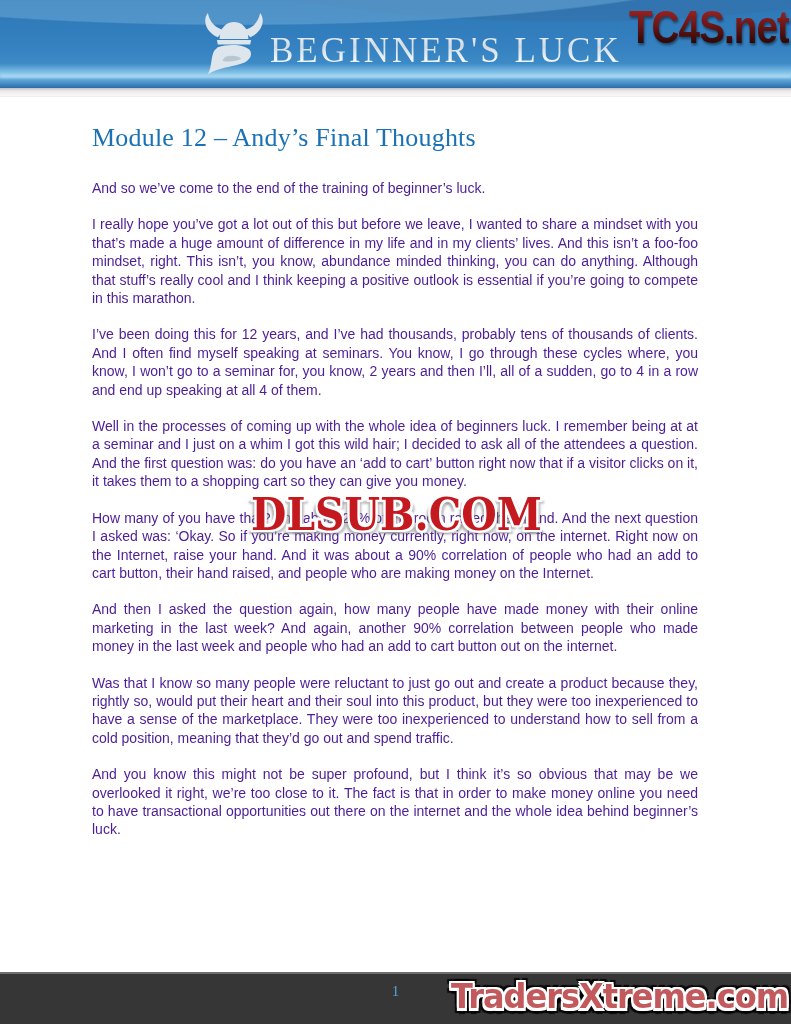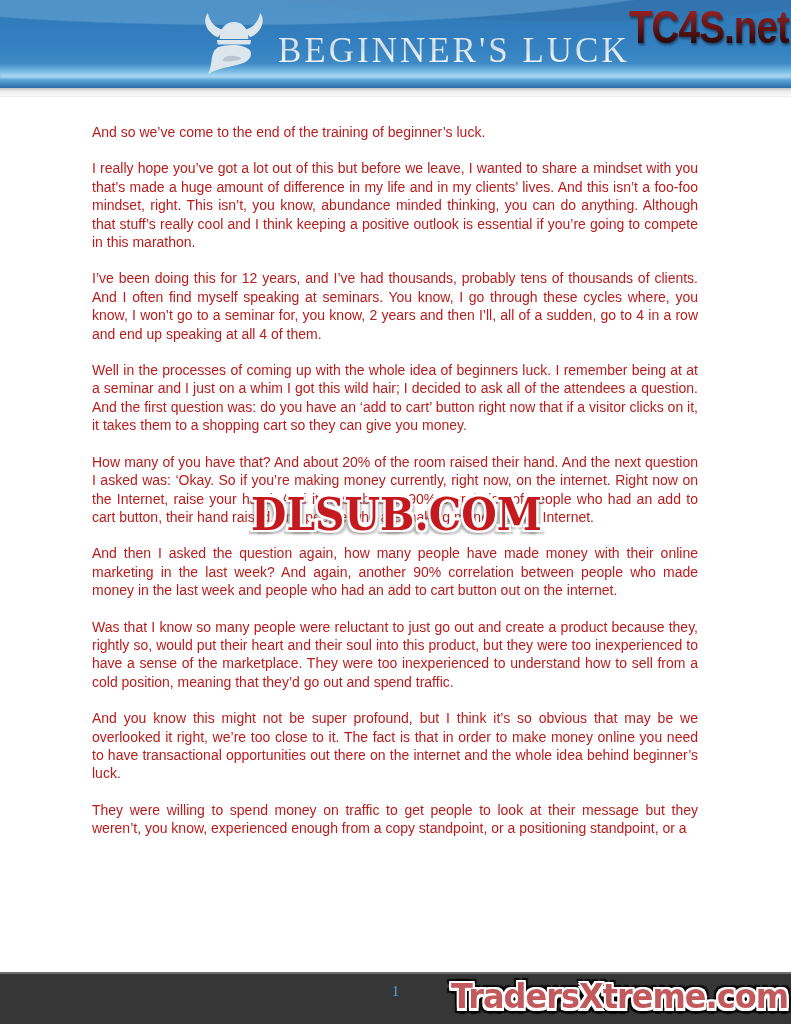--- a/index.html
+++ b/index.html
@@ -37,21 +37,20 @@
     left: 198px; top: 8px;
     display: flex;
     align-items: center;
   }
   .helmet { width: 72px; height: 72px; flex: 0 0 auto; }
   .logo-text {
     font-family: "Liberation Serif", serif;
     font-size: 35px;
     letter-spacing: 3px;
     font-weight: 400;
-    margin-left: 8px;
     padding-top: 14px;
     background: linear-gradient(180deg, #ffffff 15%, #cfdbe4 55%, #f2f7fa 80%, #b9c9d4 100%);
     -webkit-background-clip: text;
     background-clip: text;
     color: transparent;
     text-shadow: 0 0 0 transparent;
     white-space: nowrap;
   }
   .tc4s {
     position: absolute;
@@ -86,21 +85,21 @@
     font-weight: 400;
     font-size: 26px;
     color: #1a72b4;
     margin-bottom: 26px;
     letter-spacing: 0.2px;
   }
   .paragraphs p {
     font-family: "Liberation Sans", sans-serif;
     font-size: 14px;
     line-height: 18.4px;
-    color: #b91c1c;
+    color: #4c1d95;
     text-align: justify;
     margin-bottom: 18px;
   }
 
   
   .dlsub {
     position: absolute;
     left: 251px; top: 487px;
     font-family: "DejaVu Serif", "Liberation Serif", serif;
     font-weight: 700;
@@ -176,31 +175,31 @@
           <path d="M30 52 C 36 50, 44 50, 48 54 C 42 57, 33 58, 27 56 Z" fill="#b7c6d1"></path>
         </g>
       </svg>
       <div class="logo-text">BEGINNER'S LUCK</div>
     </div>
     <div class="tc4s">TC4S.net</div>
   </div>
   <div class="banner-strip"></div>
 
   <div class="content">
+    <h1 class="doc-title">Module 12 – Andy’s Final Thoughts</h1>
     <div class="paragraphs">
 
     <p>And so we’ve come to the end of the training of beginner’s luck.</p>
         <p>I really hope you’ve got a lot out of this but before we leave, I wanted to share a mindset with you that’s made a huge amount of difference in my life and in my clients’ lives. And this isn’t a foo-foo mindset, right. This isn’t, you know, abundance minded thinking, you can do anything. Although that stuff’s really cool and I think keeping a positive outlook is essential if you’re going to compete in this marathon.</p>
         <p>I’ve been doing this for 12 years, and I’ve had thousands, probably tens of thousands of clients. And I often find myself speaking at seminars. You know, I go through these cycles where, you know, I won’t go to a seminar for, you know, 2 years and then I’ll, all of a sudden, go to 4 in a row and end up speaking at all 4 of them.</p>
         <p>Well in the processes of coming up with the whole idea of beginners luck. I remember being at at a seminar and I just on a whim I got this wild hair; I decided to ask all of the attendees a question. And the first question was: do you have an ‘add to cart’ button right now that if a visitor clicks on it, it takes them to a shopping cart so they can give you money.</p>
         <p>How many of you have that? And about 20% of the room raised their hand. And the next question I asked was: ‘Okay. So if you’re making money currently, right now, on the internet. Right now on the Internet, raise your hand. And it was about a 90% correlation of people who had an add to cart button, their hand raised, and people who are making money on the Internet.</p>
         <p>And then I asked the question again, how many people have made money with their online marketing in the last week? And again, another 90% correlation between people who made money in the last week and people who had an add to cart button out on the internet.</p>
         <p>Was that I know so many people were reluctant to just go out and create a product because they, rightly so, would put their heart and their soul into this product, but they were too inexperienced to have a sense of the marketplace. They were too inexperienced to understand how to sell from a cold position, meaning that they’d go out and spend traffic.</p>
         <p>And you know this might not be super profound, but I think it’s so obvious that may be we overlooked it right, we’re too close to it. The fact is that in order to make money online you need to have transactional opportunities out there on the internet and the whole idea behind beginner’s luck.</p>
-        <p>They were willing to spend money on traffic to get people to look at their message but they weren’t, you know, experienced enough from a copy standpoint, or a positioning standpoint, or a</p>
       </div>
   </div>
 
   <div class="dlsub">DLSUB.COM</div>
 
   <div class="footer">
     <div class="page-number">1</div>
     <div class="tradersxtreme">TradersXtreme.com</div>
   </div>
 

